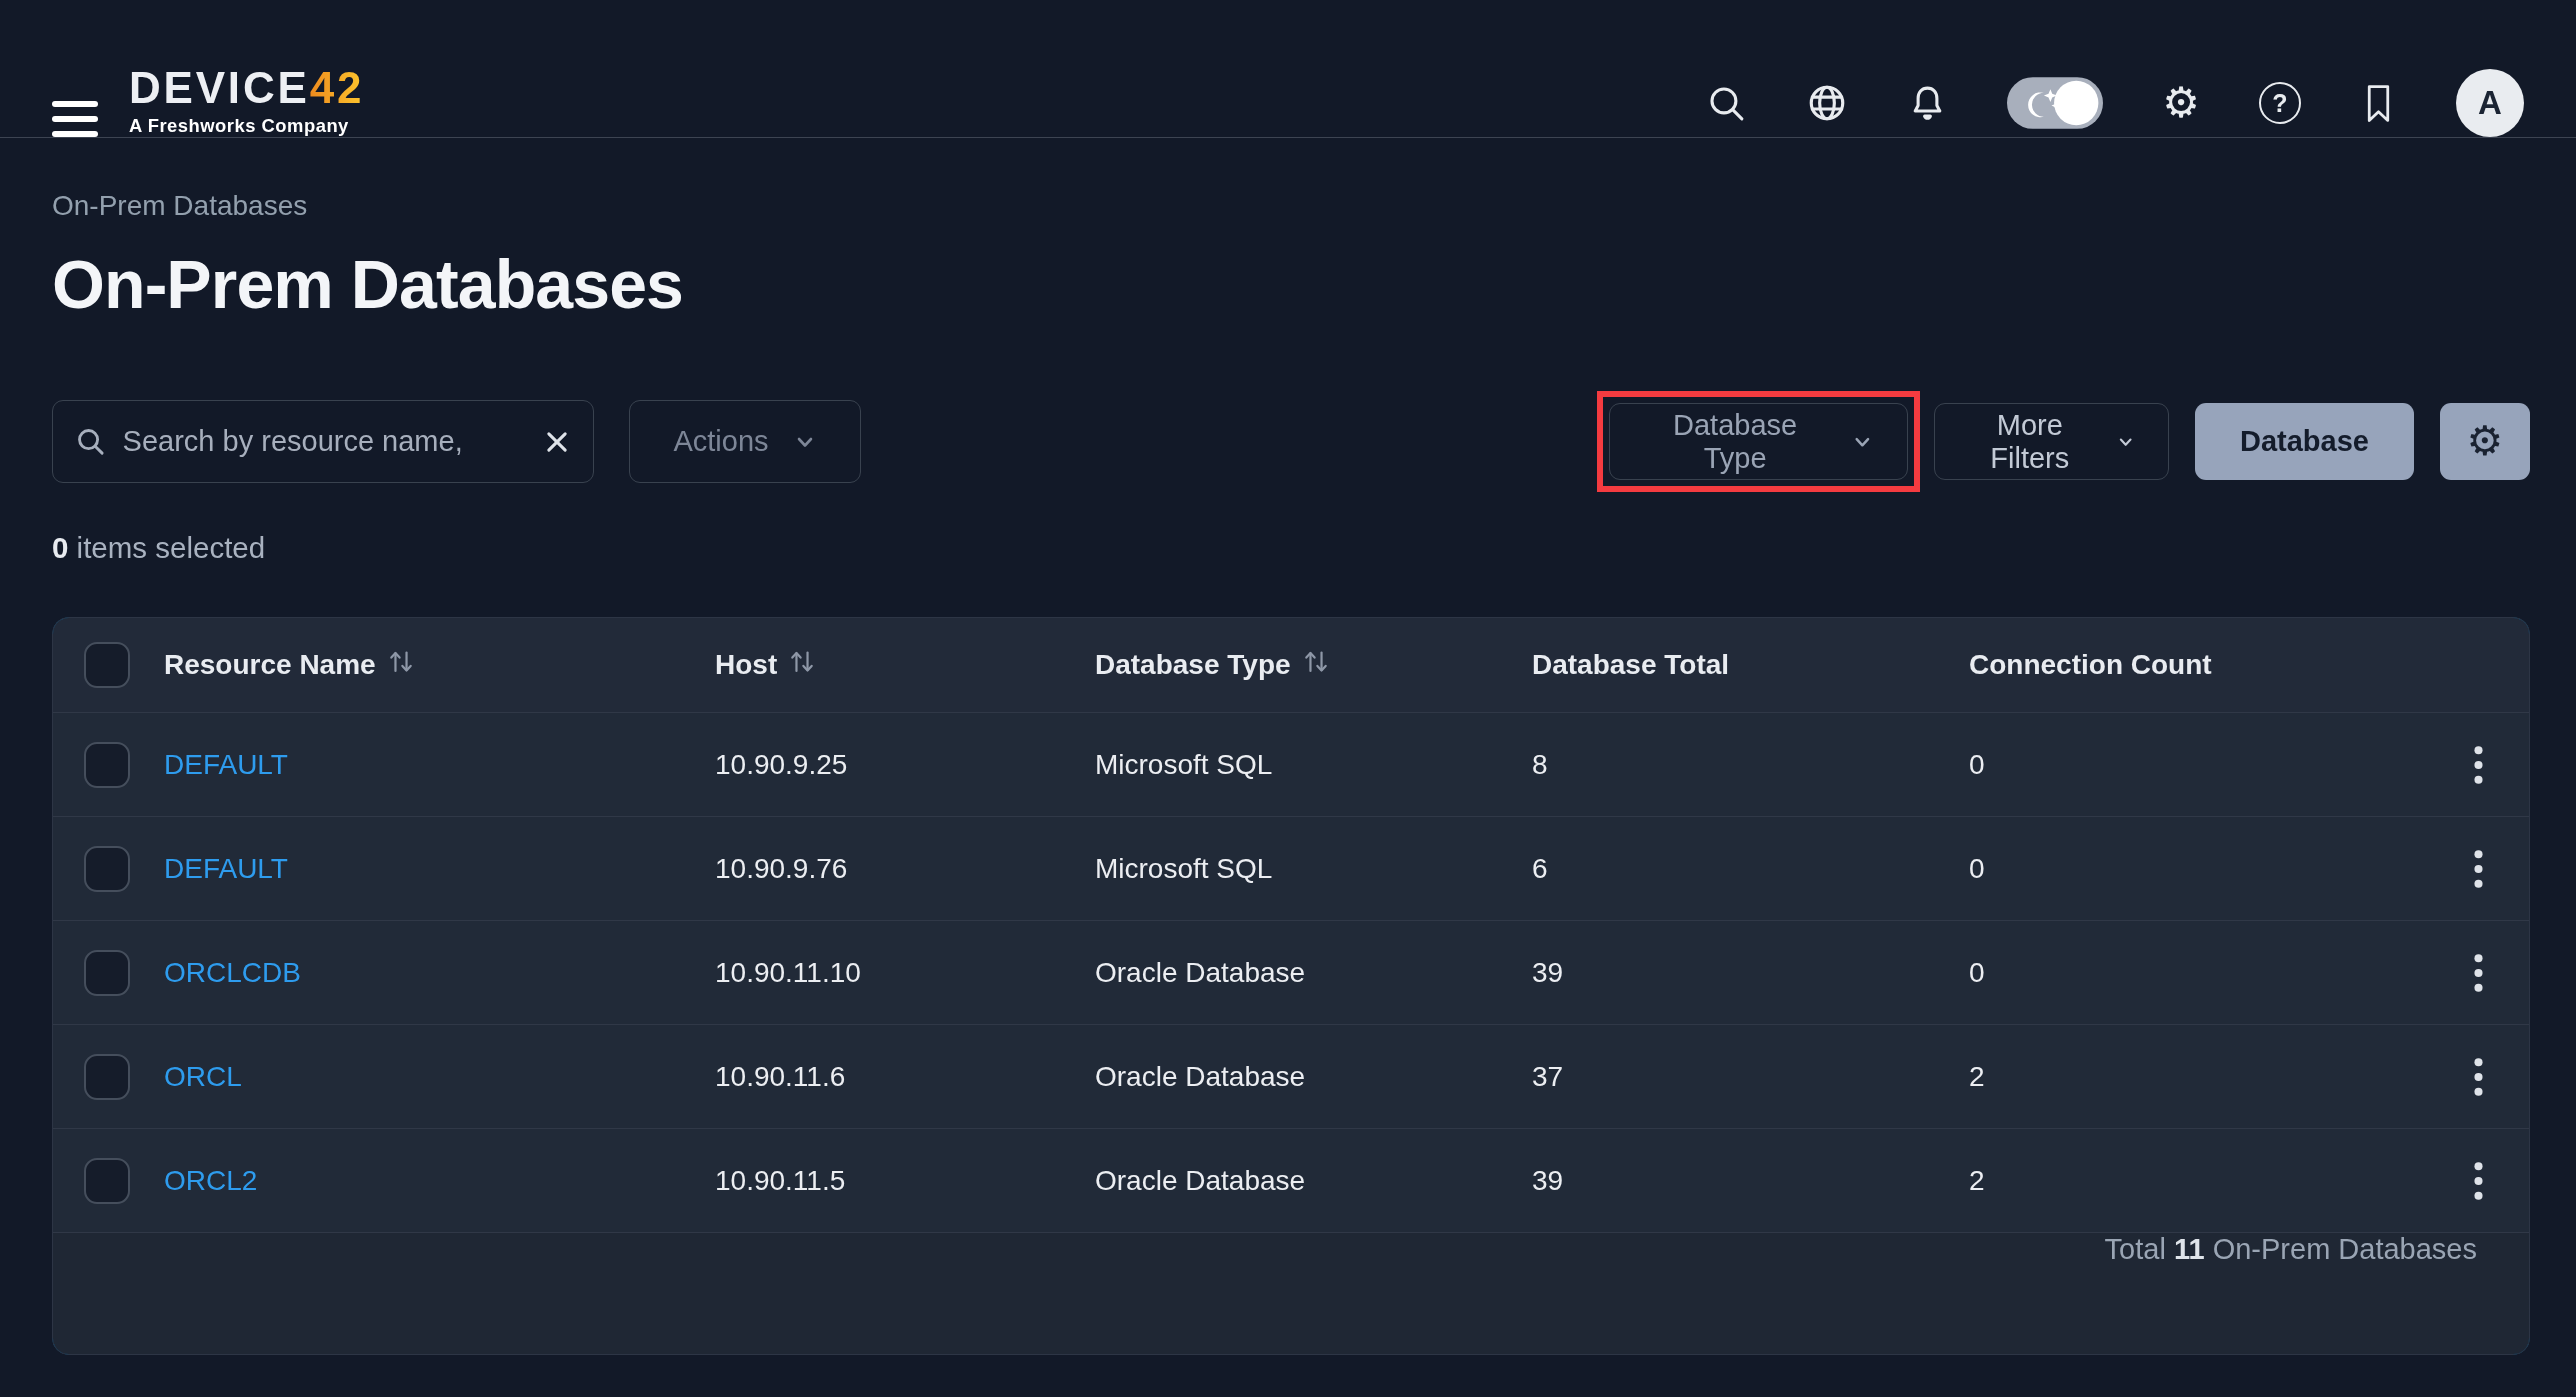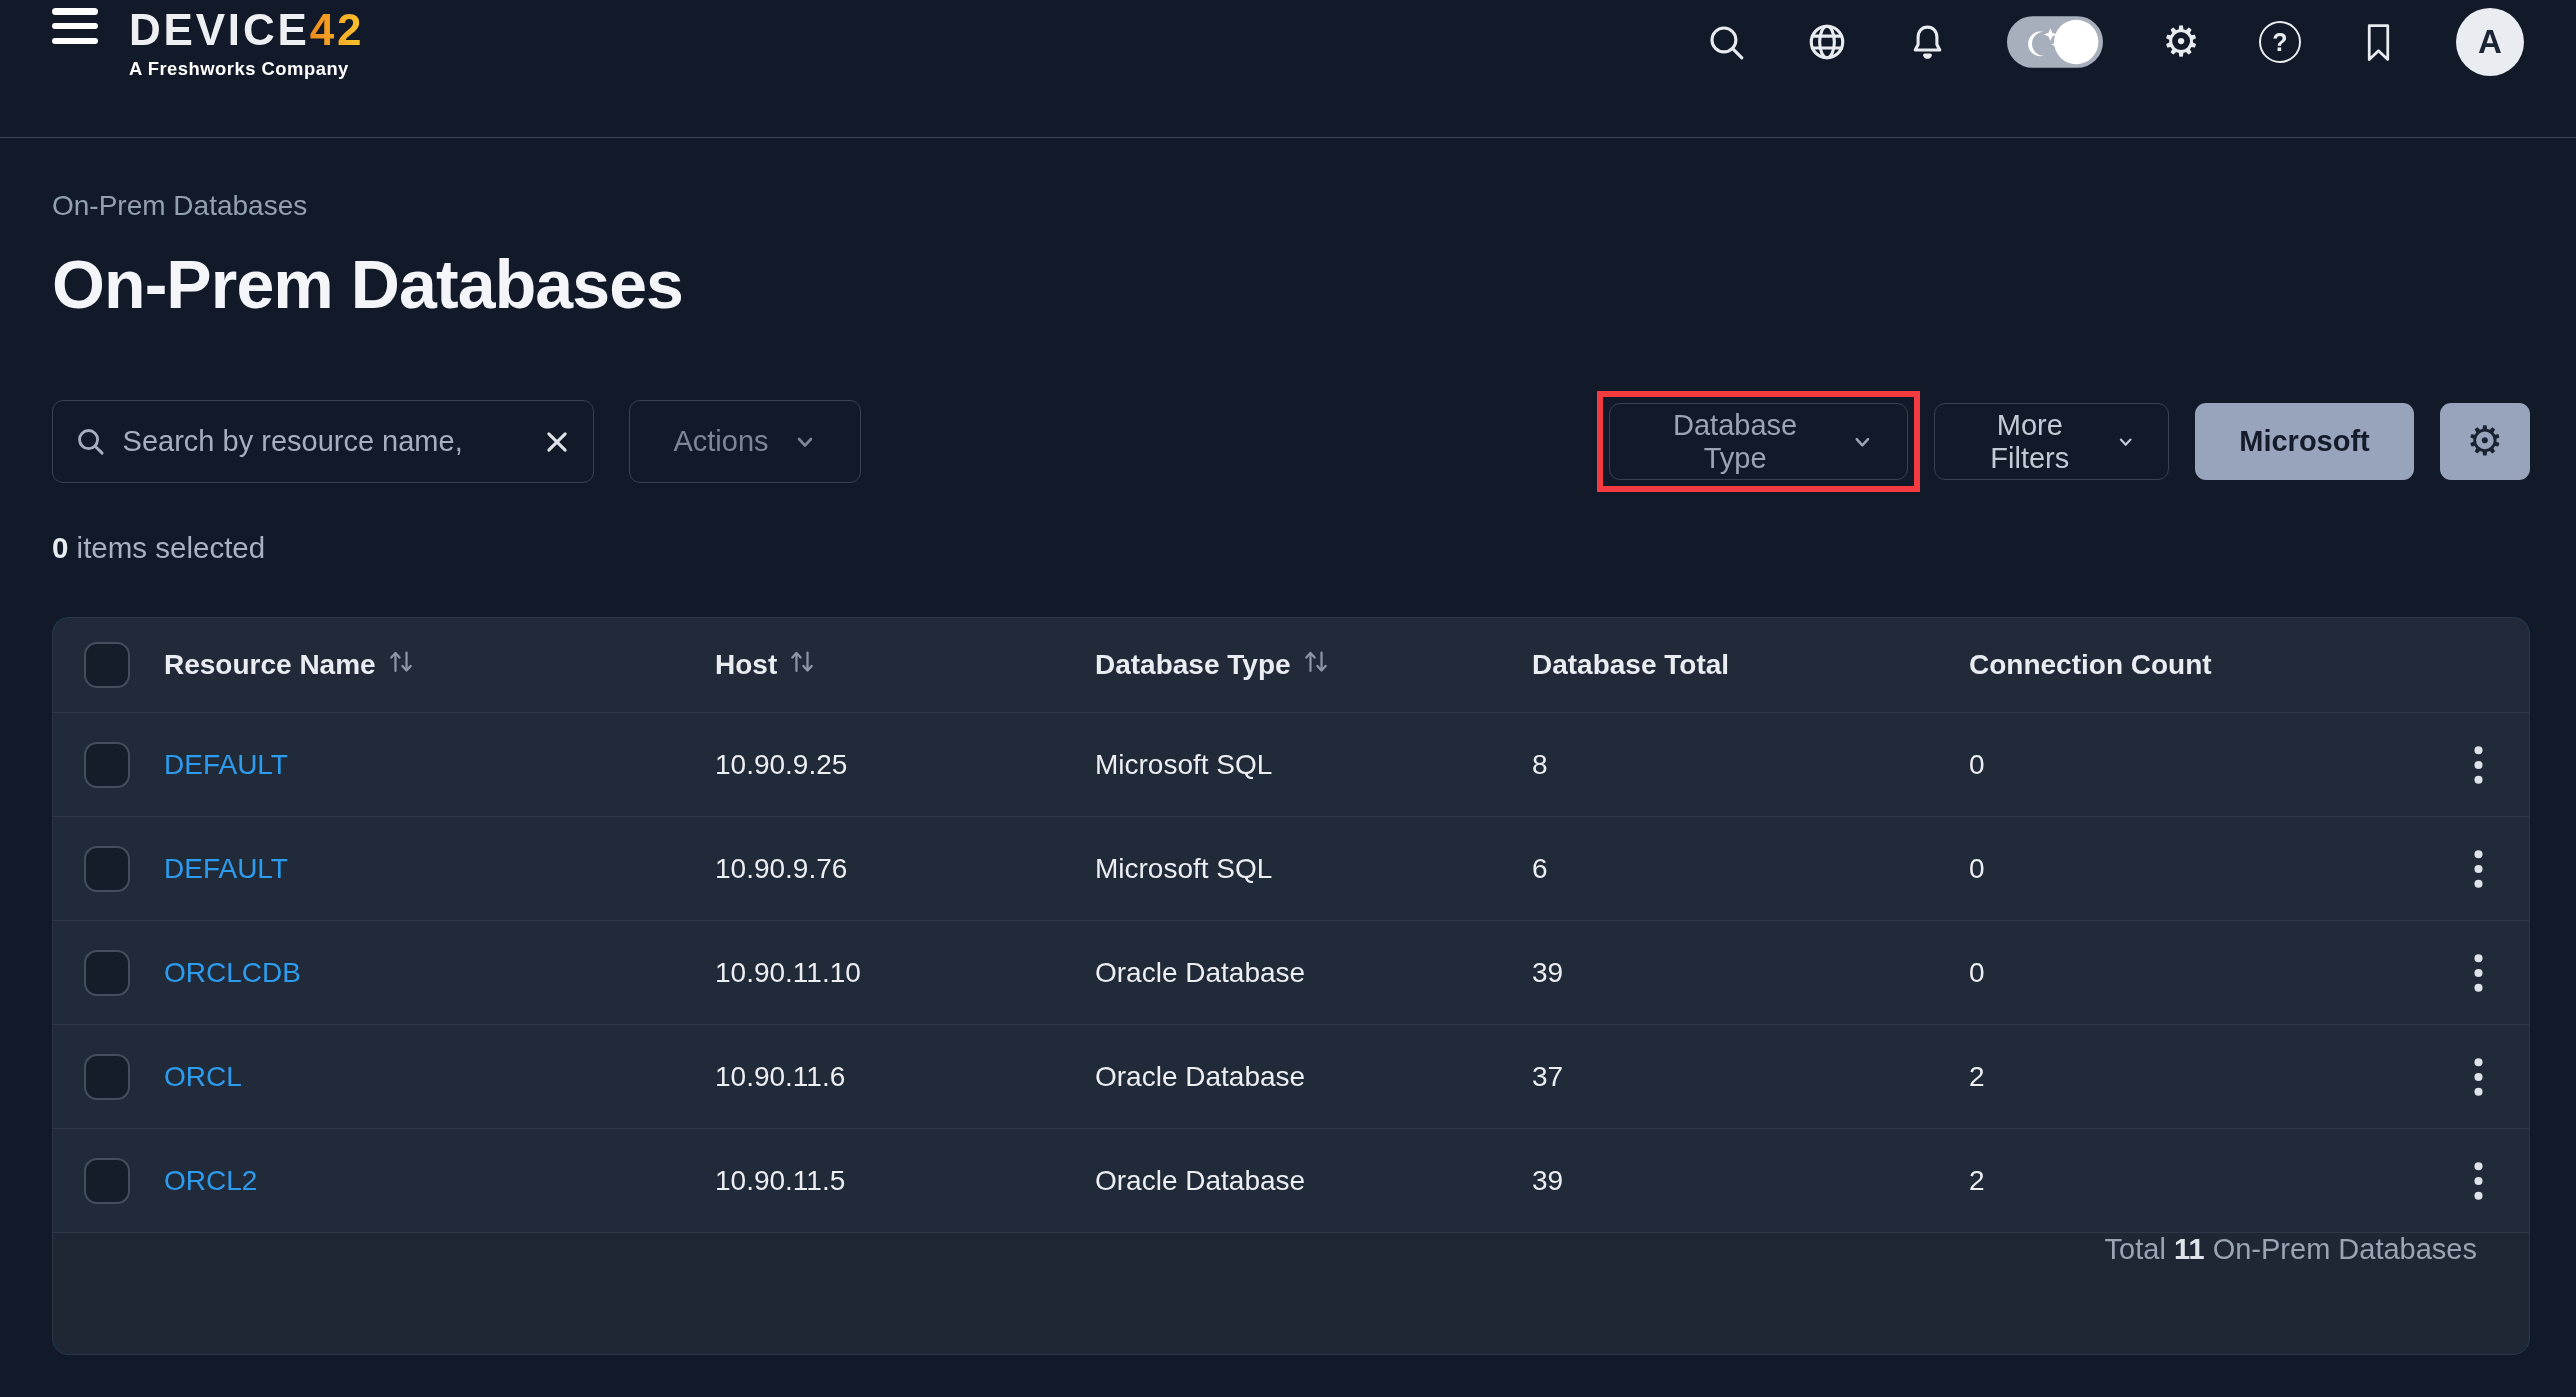--- a/index.html
+++ b/index.html
@@ -4,22 +4,22 @@
 <style>
   * { margin:0; padding:0; box-sizing:border-box; }
   html,body { width:2576px; height:1398px; overflow:hidden; }
   body {
     background:#121928;
     font-family:"Liberation Sans","DejaVu Sans",sans-serif;
     color:#edeff3;
   }
   
   .topbar{
-    height:138px; display:flex; align-items:flex-start;
-    padding:8px 52px; border-bottom:1.8px solid #3d4452; background:#121928;
+    height:138px; display:flex; align-items:flex-end;
+    padding:0 52px; border-bottom:1.8px solid #3d4452; background:#121928;
   }
   .hamburger{ width:46px; display:flex; flex-direction:column; gap:8.3px; cursor:pointer; }
   .hamburger span{ height:6.5px; border-radius:3.7px; background:#ffffff; }
   .logo{ margin-left:31px; display:flex; flex-direction:column; }
   .logo-row{ font-size:44px; font-weight:700; letter-spacing:2.8px; line-height:1; }
   .logo-accent{
     background:linear-gradient(90deg,#ee8b1e,#fdc62e);
     -webkit-background-clip:text; background-clip:text;
     -webkit-text-fill-color:transparent; color:#f5a623;
   }
@@ -211,21 +211,21 @@
       </div>
 
       <button class="btn morefilters-btn">
         <span>More Filters</span>
         <svg width="24" height="24" viewBox="0 0 24 24">
             <polyline points="6,9 12,15.5 18,9"></polyline>
           </svg>
       </button>
 
       <button class="btn advanced-btn">
-        <span>Microsoft</span>
+        <span>Database</span>
       </button>
 
       <button class="btn gearsq-btn">
         <span class="gear-glyph">⚙</span>
       </button>
     </div>
   </div>
 
   <div class="selection">
     <b>0</b><span> items selected</span>

